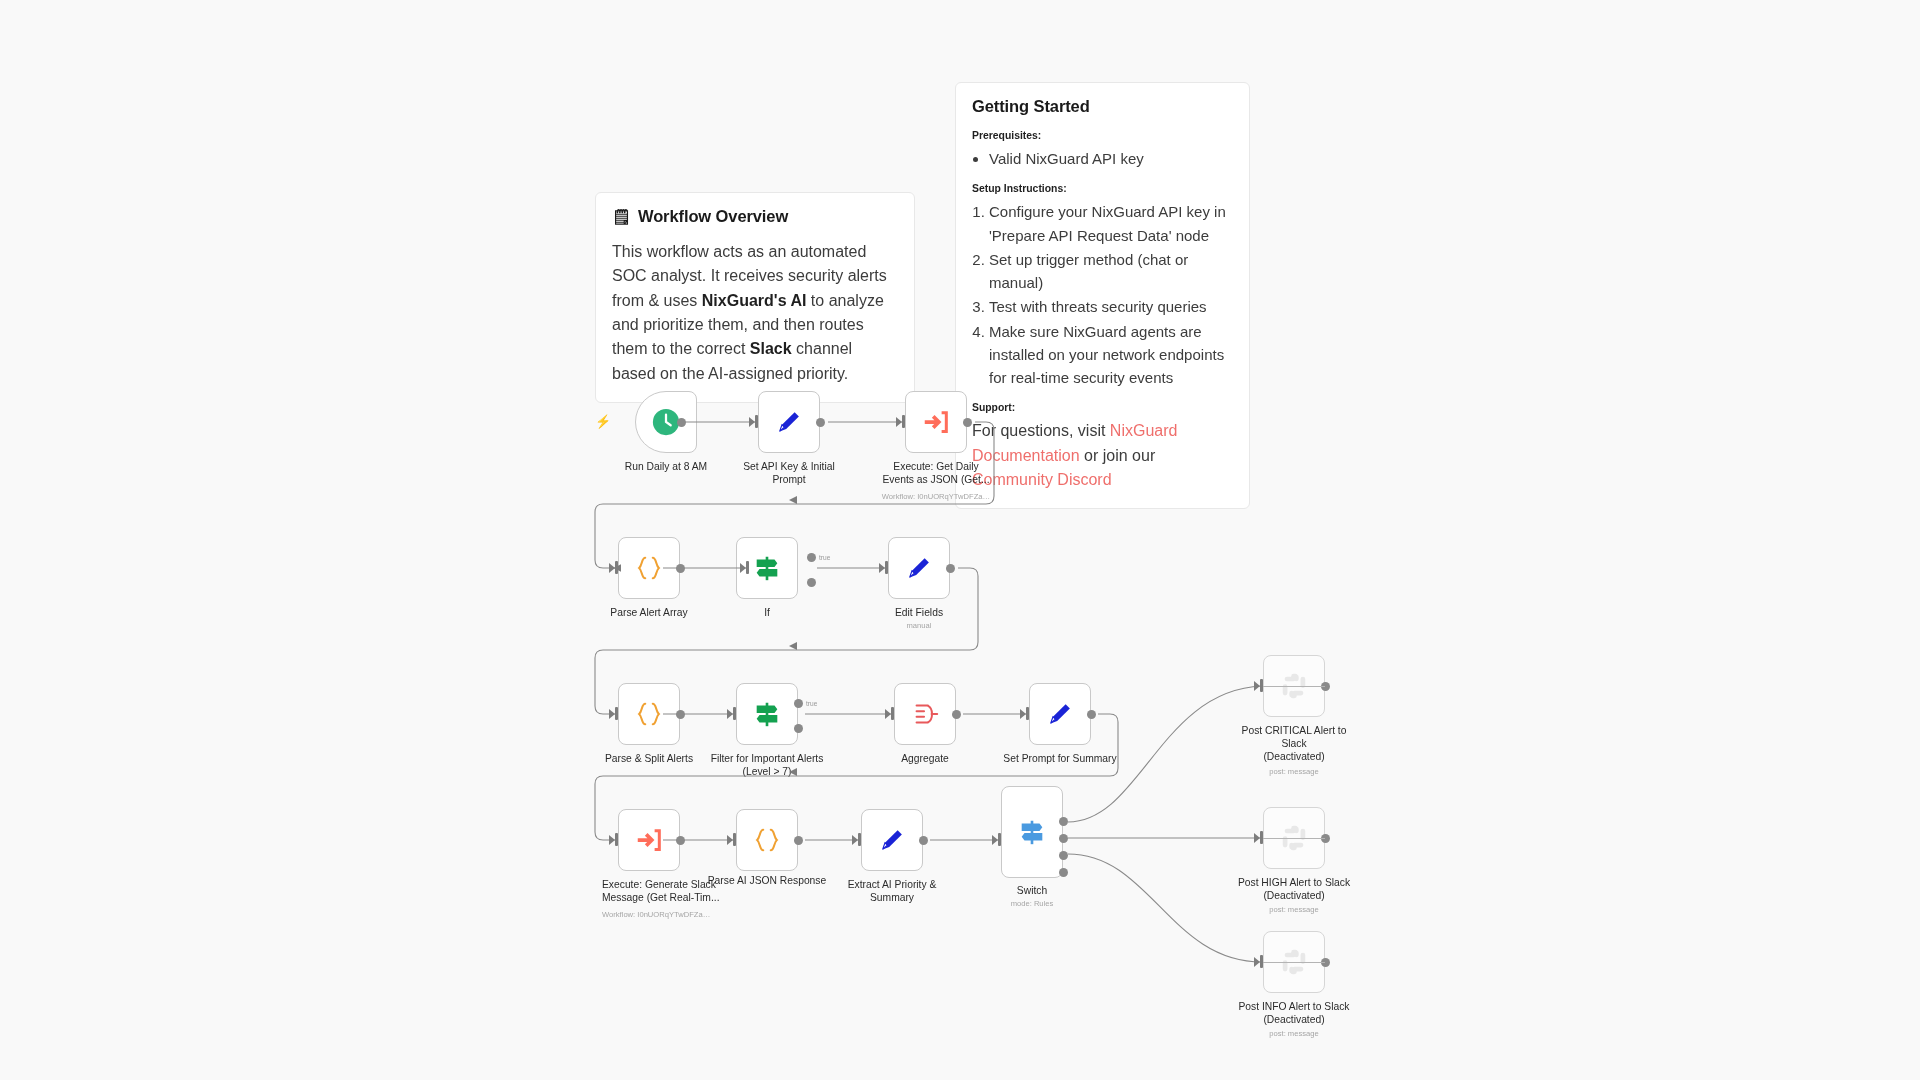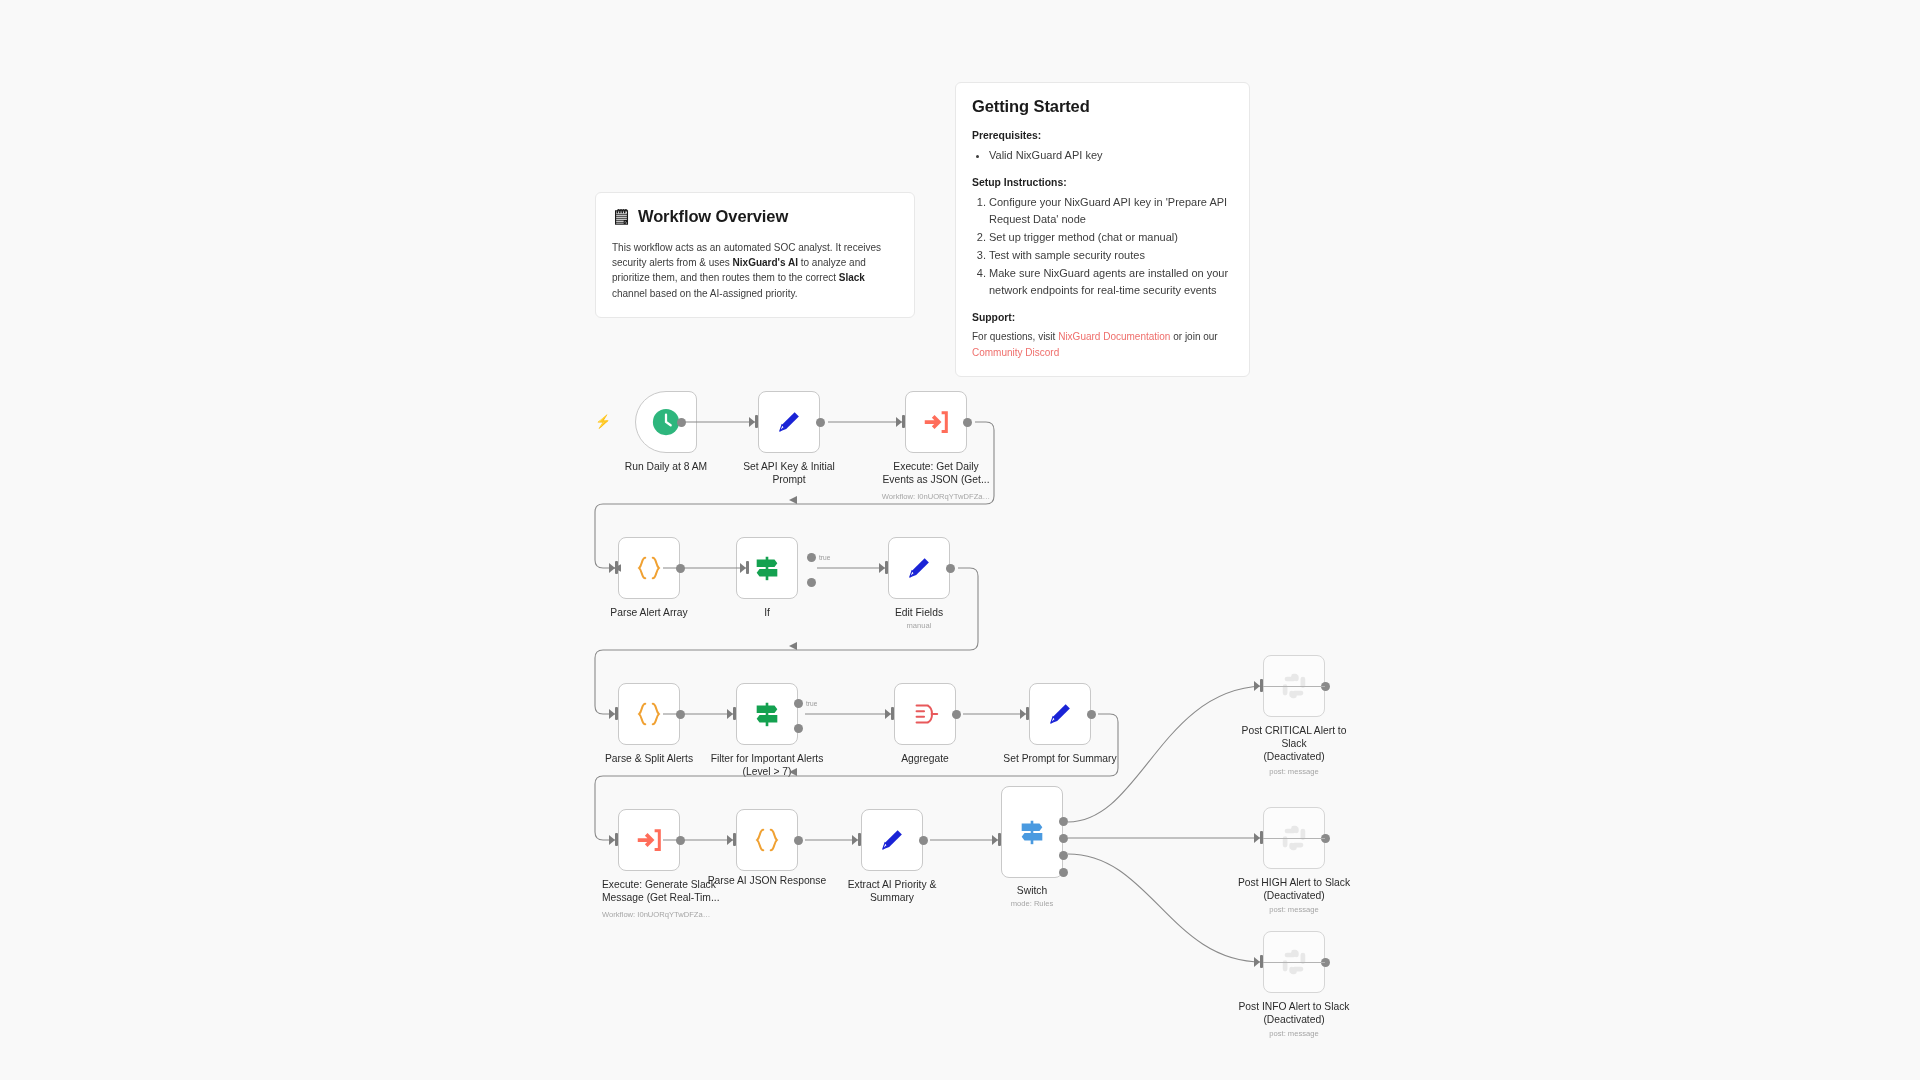--- a/index.html
+++ b/index.html
@@ -36,36 +36,36 @@
     align-items: center;
     gap: 7px;
   }
   .note-emoji {
     font-size: 15px;
     line-height: 1;
     display: inline-block;
   }
   .sticky p {
     margin: 0 0 11px 0;
-    font-size: 10px;
+    font-size: 16px;
     line-height: 1.52;
     color: #3c3c3c;
   }
   .sticky p:last-child { margin-bottom: 0; }
   .sticky strong { font-weight: 700; color: #1f1f1f; }
   .sticky h3 {
     margin: 0 0 6px 0;
     font-size: 10.4px;
     font-weight: 700;
     color: #1f1f1f;
   }
   .sticky ul, .sticky ol {
     margin: 0 0 13px 0;
     padding-left: 17px;
-    font-size: 11px;
+    font-size: 15px;
     line-height: 1.55;
     color: #3c3c3c;
   }
   .sticky ul li, .sticky ol li { margin-bottom: 1px; }
   .sticky a { color: #ef6f6c; text-decoration: none; }
 
   #note-overview { left: 595px; top: 192px; width: 320px; }
   #note-getting-started { left: 955px; top: 82px; width: 295px; }
 
   
@@ -221,21 +221,21 @@
   <div class="sticky" id="note-getting-started">
     <h2>Getting Started</h2>
     <h3>Prerequisites:</h3>
     <ul>
       <li>Valid NixGuard API key</li>
     </ul>
     <h3>Setup Instructions:</h3>
     <ol>
       <li>Configure your NixGuard API key in 'Prepare API Request Data' node</li>
       <li>Set up trigger method (chat or manual)</li>
-      <li>Test with sample security routes</li>
+      <li>Test with threats security queries</li>
       <li>Make sure NixGuard agents are installed on your network endpoints for real-time security events</li>
     </ol>
     <h3>Support:</h3>
     <p><span>For questions, visit </span><a href="#">NixGuard Documentation</a><span> or join our </span><a href="#">Community Discord</a></p>
   </div>
 
   <div class="bolt" style="left:595px; top:415px;">⚡</div>
 
   <div class="node trigger" style="left:635px; top:391px;">
     <svg class="node-icon" viewBox="0 0 32 32">

